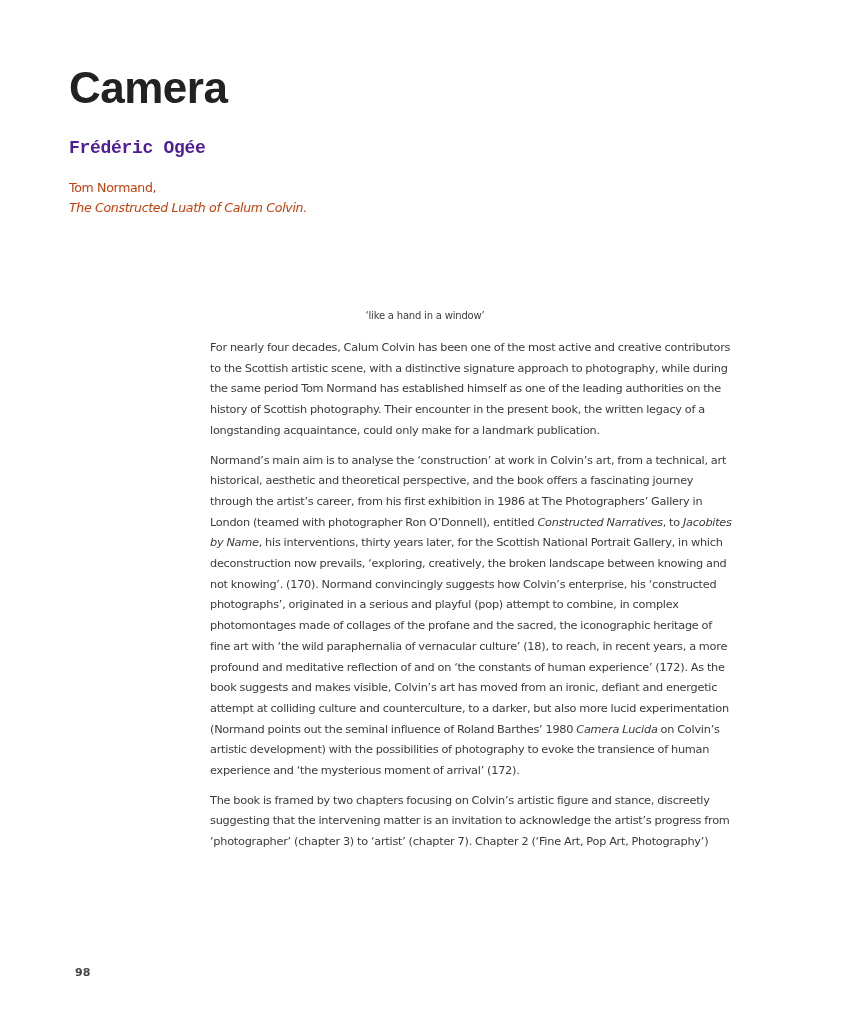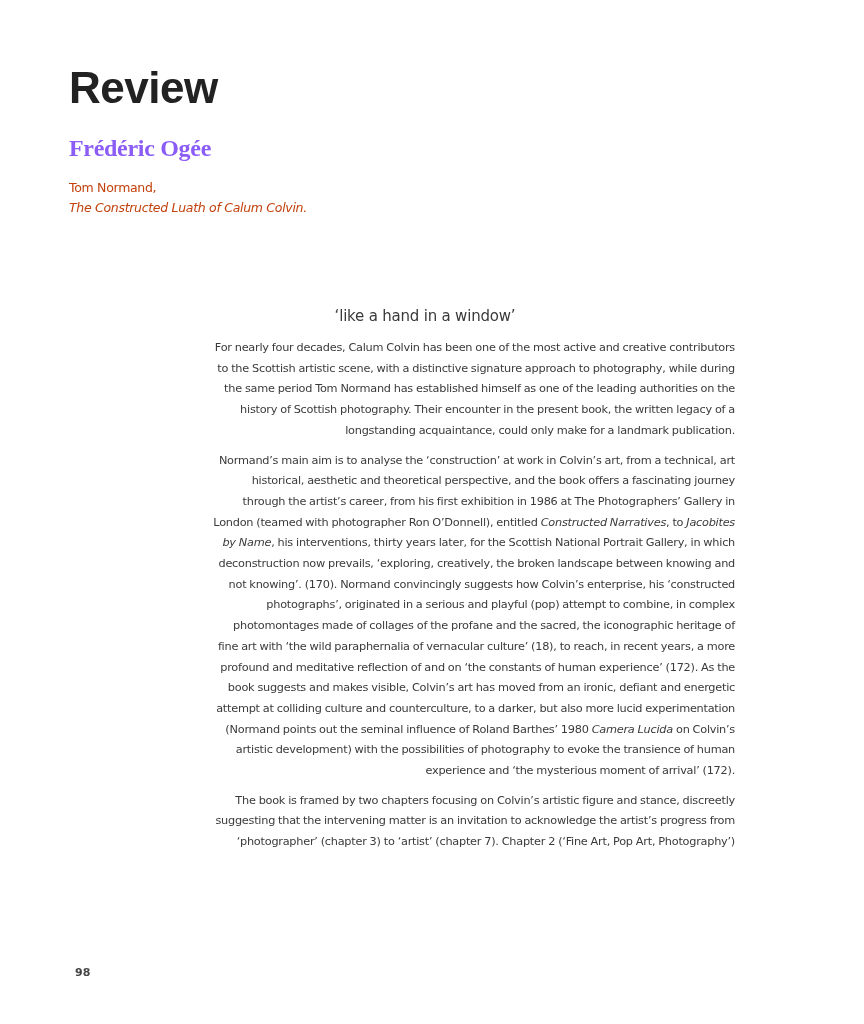--- a/index.html
+++ b/index.html
@@ -2,40 +2,40 @@
 <html><head>
   <meta charset="utf-8">
   <style>
     html, body { margin: 0; padding: 0; background: #ffffff; }
     body { width: 864px; height: 1024px; position: relative; overflow: hidden;
            font-family: "DejaVu Sans", sans-serif; color: #333333; }
     .title { position: absolute; left: 69px; top: 60px; margin: 0;
              font-family: "Liberation Sans", sans-serif; font-weight: 700;
              font-size: 44px; letter-spacing: -0.5px; color: #222222; line-height: 56px; }
     .author { position: absolute; left: 69px; top: 136px; margin: 0;
-              font-family: Liberation Serif, serif; font-weight: 600;
-              font-size: 24px; color: #8b5cf6; line-height: 24px; letter-spacing: -0.3px; }
+              font-family: Liberation Mono, monospace; font-weight: 600;
+              font-size: 18px; color: #4c1d95; line-height: 24px; letter-spacing: -0.3px; }
     .citation { position: absolute; left: 69px; top: 178px; margin: 0;
                 font-family: "DejaVu Sans", sans-serif; font-size: 12.5px;
                 line-height: 19.7px; color: #c2410c; letter-spacing: -0.3px; }
     .citation .line { display: block; }
     .citation .it { font-style: italic; }
     .epigraph { position: absolute; left: 210px; width: 430px; top: 307px; margin: 0;
-                text-align: center; font-size: 15px; line-height: 18px; color: #3a3a3a;
+                text-align: center; font-size: 10px; line-height: 18px; color: #3a3a3a;
                 letter-spacing: -0.2px; }
     .body { position: absolute; left: 210px; top: 338px; width: 525px; }
     .body p { margin: 0 0 9px 0; font-size: 11.3px; line-height: 20.7px; color: #3a3a3a;
-              letter-spacing: -0.25px; word-spacing: -0.3px; text-align: right; }
+              letter-spacing: -0.25px; word-spacing: -0.3px; }
     .body em { font-style: italic; }
     .page-num { position: absolute; left: 75px; top: 966px; font-size: 11px; color: #444444; font-weight: bold; }
   </style>
 </head>
 <body>
 
-<h1 class="title">Review</h1>
+<h1 class="title">Camera</h1>
 <h2 class="author">Frédéric Ogée</h2>
 
 <div class="citation">
   <span class="line">Tom Normand,</span>
   <span class="line it">The Constructed Luath of Calum Colvin.</span>
 </div>
 
 <p class="epigraph">‘like a hand in a window’</p>
 
 <div class="body">

